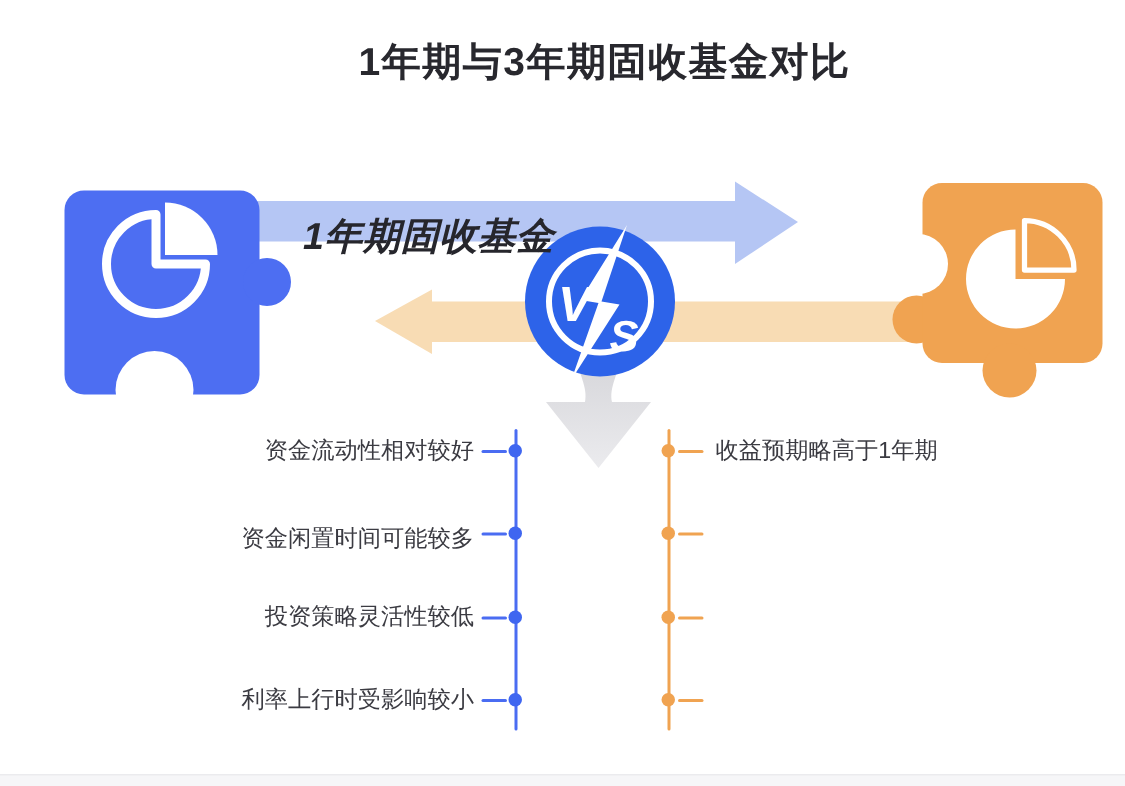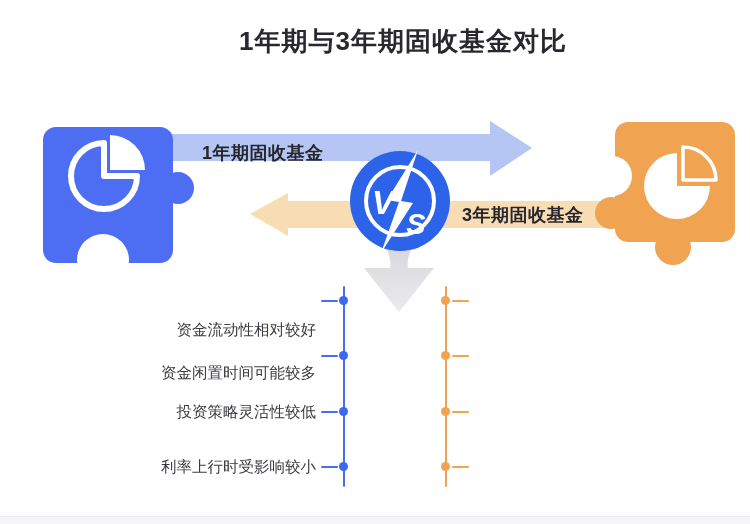--- a/index.html
+++ b/index.html
@@ -7,41 +7,41 @@
     position:relative;width:750px;height:524px;background:#ffffff;
     overflow:hidden;font-family:"Liberation Sans",sans-serif;
   }
   .page-title{
     position:absolute;top:24px;left:0;width:100%;margin:0;
     text-align:center;transform:translateX(28px);
     font-size:26px;font-weight:bold;color:#28282e;letter-spacing:1px;
   }
   .hero-svg{position:absolute;left:0;top:0;}
   .arrow-label{
-    position:absolute;font-size:18px;font-weight:bold;color:#26262c;
-    letter-spacing:0.5px;white-space:nowrap;
+    position:absolute;font-size:25px;font-weight:bold;color:#26262c;
+    letter-spacing:0.5px;white-space:nowrap;font-style:italic;
   }
   .label-left-fund{left:202px;top:141px;}
   .label-right-fund{left:462px;top:203px;}
   .v-line{position:absolute;width:2px;top:286px;height:201px;border-radius:1px;}
   .v-line.blue{left:343px;background:#4a6cf2;}
   .v-line.orange{left:445px;background:#f0a351;}
   .item-text{
     position:absolute;height:22px;line-height:22px;font-size:15.5px;
     color:#3b3b42;font-weight:500;white-space:nowrap;
   }
   .item-text.l{right:434px;text-align:right;}
   .item-text.r{left:477px;text-align:left;}
   .dash{position:absolute;height:2px;width:17px;border-radius:1px;}
   .dash.blue{left:321px;background:#4a6cf2;}
   .dash.orange{left:452px;background:#f0a351;}
   .dot{position:absolute;width:9px;height:9px;border-radius:50%;}
   .dot.blue{left:339px;background:#3f66f0;}
   .dot.orange{left:441px;background:#f0a351;}
-  .row-y1{top:290px;margin-top:29px;} .row-y2{top:362px;} .row-y3{top:401px;} .row-y4{top:456px;}
+  .row-y1{top:290px;} .row-y2{top:349px;} .row-y3{top:401px;} .row-y4{top:456px;}
   .cy1{top:300px;} .cy2{top:355px;} .cy3{top:411px;} .cy4{top:466px;}
   .dy1{top:296px;} .dy2{top:351px;} .dy3{top:407px;} .dy4{top:462px;}
   .footer-band{
     position:absolute;left:0;bottom:0;width:750px;height:7px;
     background:#f6f6f8;border-top:1px solid #ebebee;
   }
   .vs-letter{font-weight:bold;font-style:italic;fill:#ffffff;}
 </style>
 </head>
 <body>
@@ -94,37 +94,37 @@
     <g>
       <circle cx="400" cy="201" r="50" fill="#2d63e9"></circle>
       <circle cx="400" cy="201" r="34" fill="none" stroke="#ffffff" stroke-width="4"></circle>
       <text class="vs-letter" x="383" y="214" font-size="33" text-anchor="middle">V</text>
       <text class="vs-letter" x="416" y="234" font-size="29" text-anchor="middle">S</text>
       <polygon points="418,150 387,200 399,202 381,253 413,203 401,201" fill="#ffffff"></polygon>
     </g>
   </svg>
 
   <div class="arrow-label label-left-fund">1年期固收基金</div>
-  <div class="arrow-label label-right-fund">3年期固收基金</div>
 
   <div class="v-line blue"></div>
   <div class="item-text l row-y1">资金流动性相对较好</div>
   <div class="item-text l row-y2">资金闲置时间可能较多</div>
   <div class="item-text l row-y4">利率上行时受影响较小</div>
   <div class="item-text l row-y3">投资策略灵活性较低</div>
   <div class="dash blue cy1"></div>
   <div class="dash blue cy2"></div>
   <div class="dash blue cy3"></div>
   <div class="dash blue cy4"></div>
   <div class="dot blue dy1"></div>
   <div class="dot blue dy2"></div>
   <div class="dot blue dy3"></div>
   <div class="dot blue dy4"></div>
 
   <div class="v-line orange"></div>
+  <div class="item-text r row-y1">收益预期略高于1年期</div>
   <div class="dash orange cy1"></div>
   <div class="dash orange cy2"></div>
   <div class="dash orange cy3"></div>
   <div class="dash orange cy4"></div>
   <div class="dot orange dy1"></div>
   <div class="dot orange dy2"></div>
   <div class="dot orange dy3"></div>
   <div class="dot orange dy4"></div>
 
   <div class="footer-band"></div>

